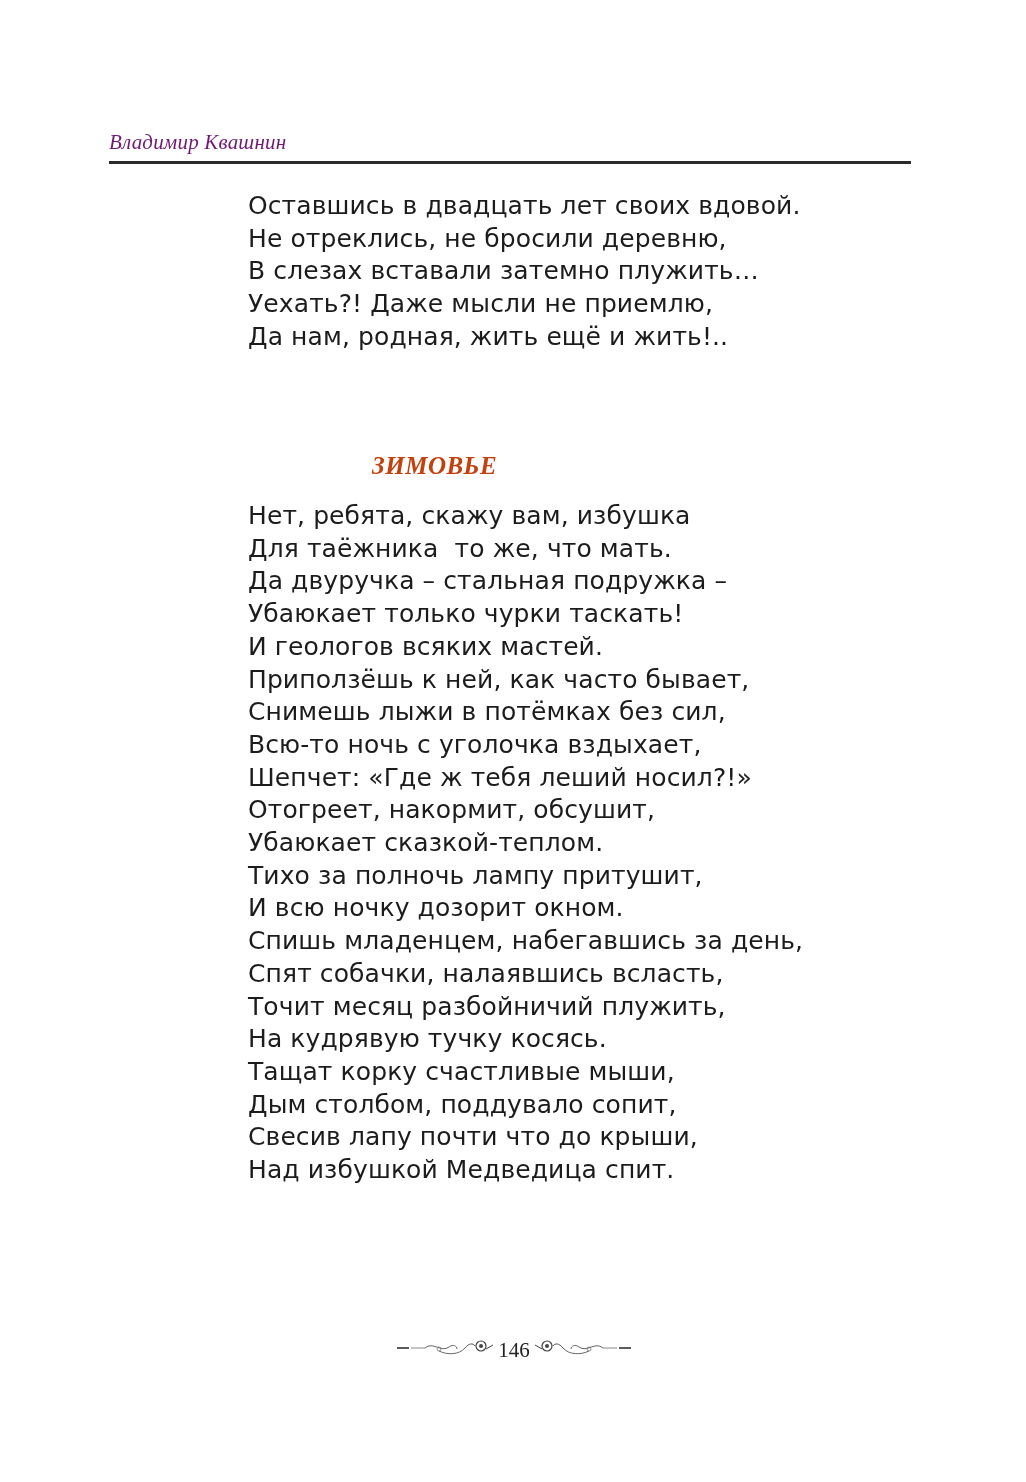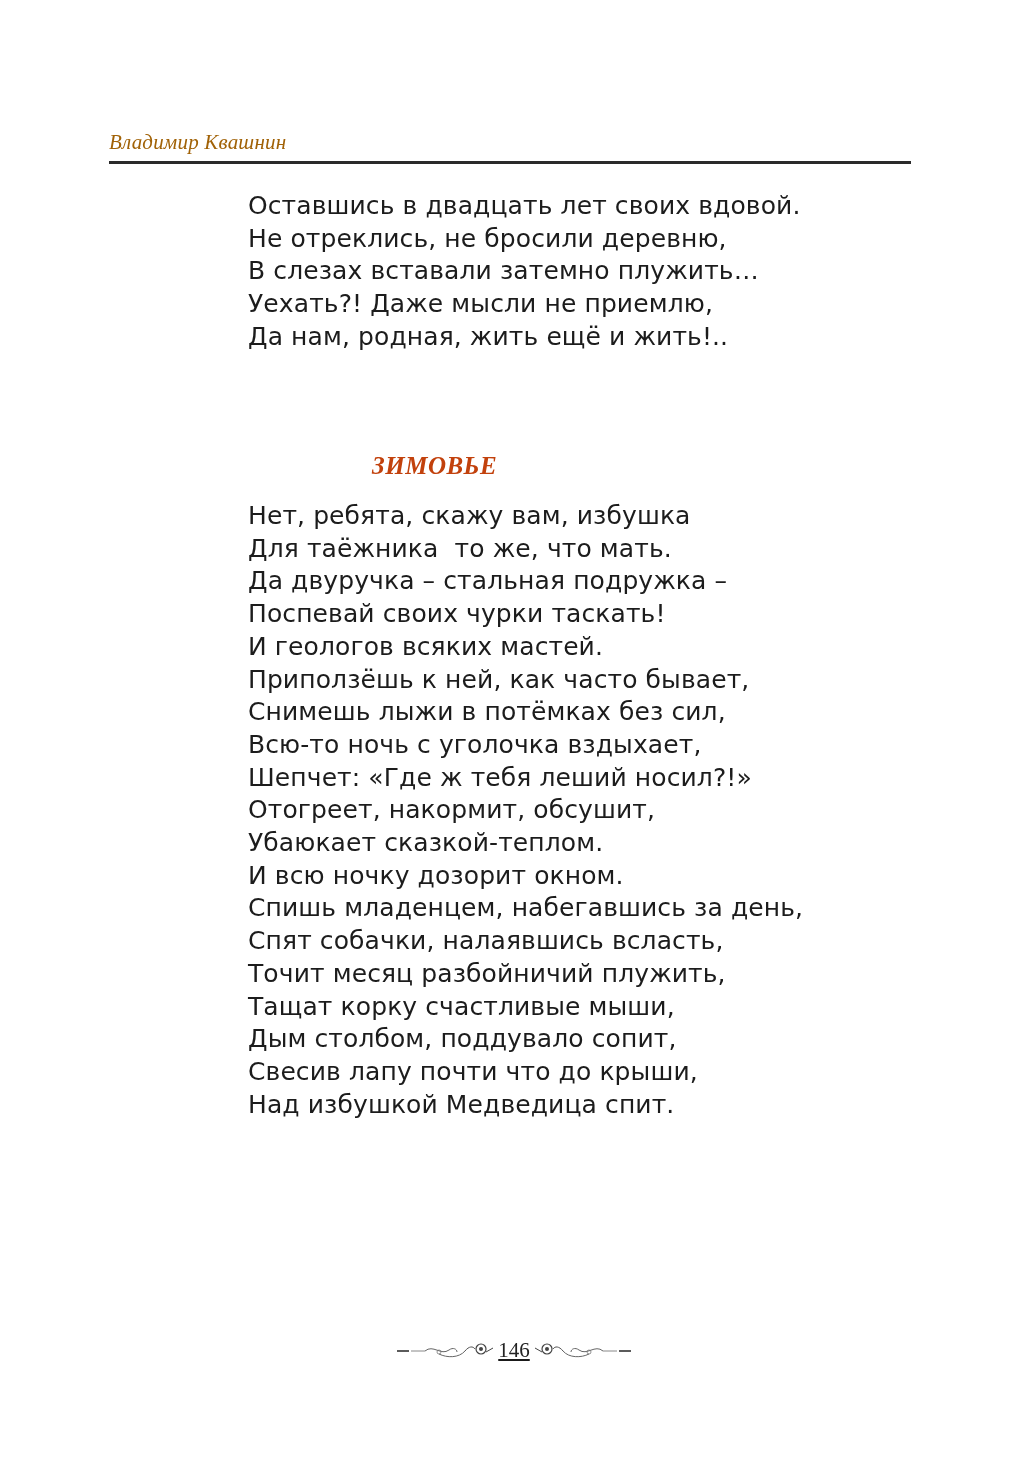--- a/index.html
+++ b/index.html
@@ -1,20 +1,20 @@
 <!DOCTYPE html>
 <html><head>
 <meta charset="utf-8">
 <style>
   html, body { margin: 0; padding: 0; background: #ffffff; }
   body { width: 1026px; height: 1482px; position: relative; overflow: hidden; color: #1a1a1a; }
   .running-head {
     position: absolute; left: 109px; top: 130px;
     font-family: "Liberation Serif", "DejaVu Serif", serif;
-    font-style: italic; font-size: 21px; color: #a16207;
+    font-style: italic; font-size: 21px; color: #701a75;
     letter-spacing: 0.2px;
   }
   .head-rule {
     position: absolute; left: 109px; top: 161px; width: 802px; height: 3px;
     background: #2a2a2a;
   }
   .stanza {
     position: absolute; left: 248px;
     font-family: "DejaVu Sans", "Liberation Sans", sans-serif;
     font-size: 25px; line-height: 32.7px; color: #1c1c1c;
@@ -24,21 +24,21 @@
   #stanza-1 { top: 190px; }
   #stanza-2 { top: 500px; }
   .poem-title {
     position: absolute; left: 372px; top: 452px;
     font-family: "Liberation Serif", "DejaVu Serif", serif;
     font-style: italic; font-weight: bold; font-size: 25px; color: #c2410c;
     letter-spacing: 0.5px;
   }
   .folio {
     position: absolute; left: 403px; top: 1337px; width: 222px; height: 26px;
-    display: flex; align-items: center; justify-content: center; text-decoration: underline;
+    display: flex; align-items: flex-start; justify-content: center;
   }
   .folio .num {
     font-family: "Liberation Serif", "DejaVu Serif", serif;
     font-size: 21px; color: #222; margin: 0 3px; line-height: 26px;
   }
   .folio svg { display: block; }
 </style>
 </head>
 <body>
 
@@ -52,32 +52,34 @@
   <span class="line">Уехать?! Даже мысли не приемлю,</span>
   <span class="line">Да нам, родная, жить ещё и жить!..</span>
 </div>
 
 <div class="poem-title">ЗИМОВЬЕ</div>
 
 <div class="stanza" id="stanza-2">
   <span class="line">Нет, ребята, скажу вам, избушка</span>
   <span class="line">Для таёжника  то же, что мать.</span>
   <span class="line">Да двуручка – стальная подружка –</span>
-  <span class="line">Поспевай своих чурки таскать!</span>
+  <span class="line">Убаюкает только чурки таскать!</span>
   <span class="line">И геологов всяких мастей.</span>
   <span class="line">Приползёшь к ней, как часто бывает,</span>
   <span class="line">Снимешь лыжи в потёмках без сил,</span>
   <span class="line">Всю-то ночь с уголочка вздыхает,</span>
   <span class="line">Шепчет: «Где ж тебя леший носил?!»</span>
   <span class="line">Отогреет, накормит, обсушит,</span>
   <span class="line">Убаюкает сказкой-теплом.</span>
+  <span class="line">Тихо за полночь лампу притушит,</span>
   <span class="line">И всю ночку дозорит окном.</span>
   <span class="line">Спишь младенцем, набегавшись за день,</span>
   <span class="line">Спят собачки, налаявшись всласть,</span>
   <span class="line">Точит месяц разбойничий плужить,</span>
+  <span class="line">На кудрявую тучку косясь.</span>
   <span class="line">Тащат корку счастливые мыши,</span>
   <span class="line">Дым столбом, поддувало сопит,</span>
   <span class="line">Свесив лапу почти что до крыши,</span>
   <span class="line">Над избушкой Медведица спит.</span>
 </div>
 
 <div class="folio">
   <span>
     <svg width="100" height="20" viewBox="0 0 100 20">
       <line x1="2" y1="11" x2="14" y2="11" stroke="#333" stroke-width="1.6"></line>

